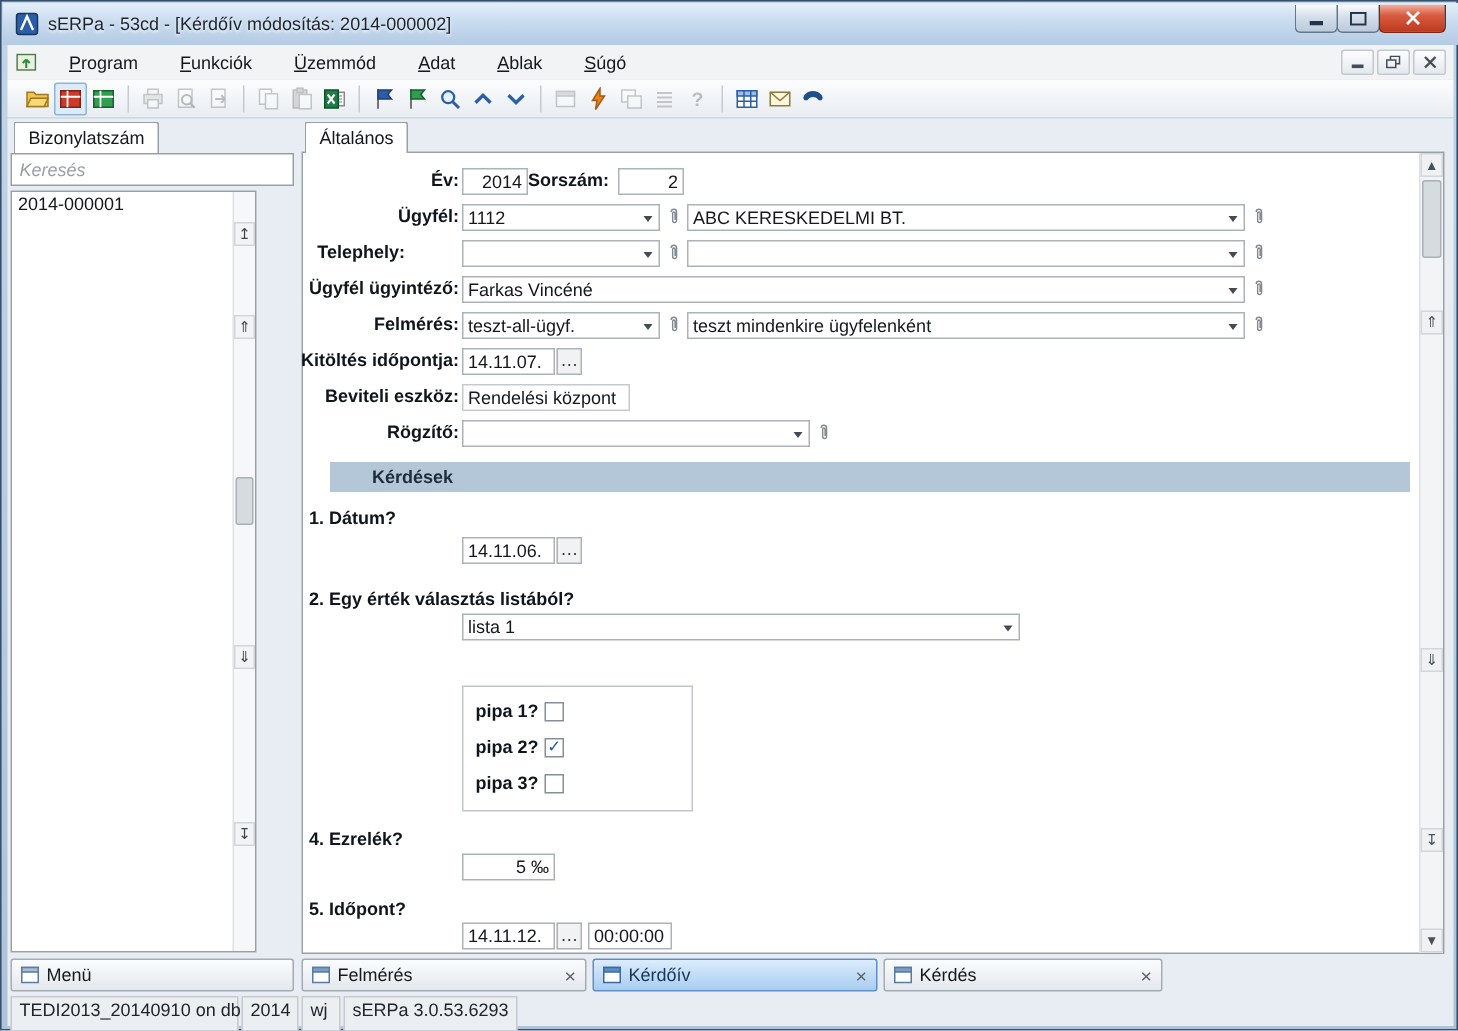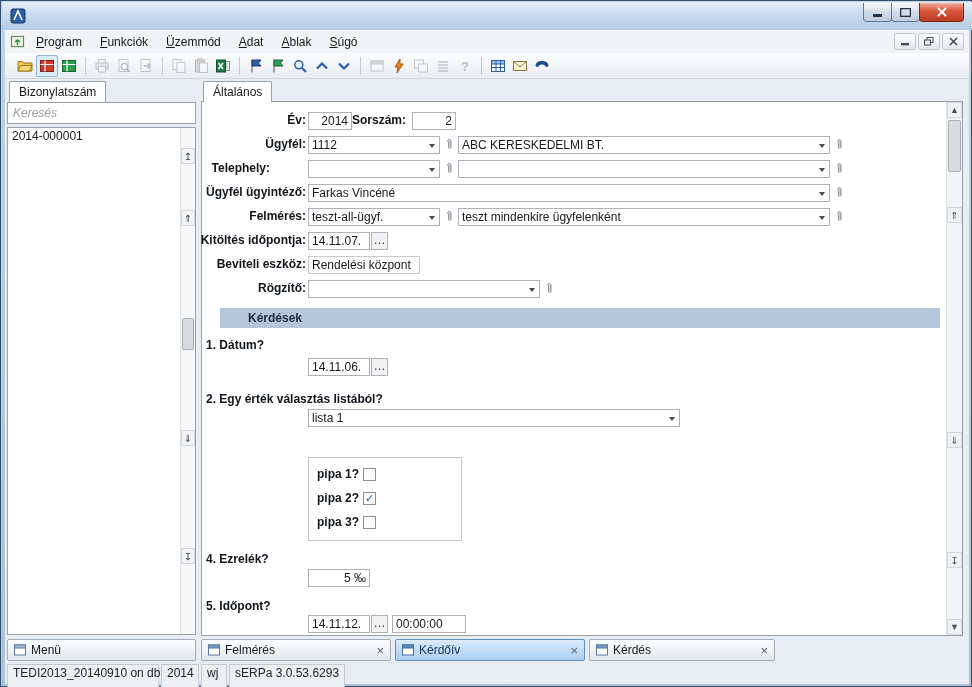--- a/index.html
+++ b/index.html
@@ -4,35 +4,35 @@
 <style>
 *{margin:0;padding:0;box-sizing:border-box}
 html,body{width:972px;height:687px;overflow:hidden}
 body{font-family:"Liberation Sans","DejaVu Sans",sans-serif;font-size:12px;color:#15181c;position:relative;background:#8fa9c2}
 .window{position:absolute;left:0;top:0;width:972px;height:687px;border:1px solid #35506c;background:linear-gradient(#c2d4e6,#aec3d8)}
 .titlebar{position:absolute;left:1px;top:1px;width:970px;height:28px;background:linear-gradient(#e4effa,#c9dbef 45%,#b3cbe4);display:flex;align-items:center;padding-left:8px;gap:6px}
 .title-text{font-size:12px;color:#1e242c;text-shadow:0 1px 2px rgba(255,255,255,.9);white-space:nowrap}
 .caption-controls{position:absolute;right:8px;top:1px;display:flex}
 .cap-btn{width:29px;height:19px;border:1px solid #62788e;border-top:none;border-radius:0 0 4px 4px;background:linear-gradient(#fbfcfd,#d5dfea 45%,#bccadA);display:flex;align-items:center;justify-content:center;margin-left:-1px}
 .cap-btn.close{width:45px;background:linear-gradient(#f2b2a0,#d85b40 40%,#bd3a20);border-color:#7c2614}
-.menubar{position:absolute;left:4px;top:29px;width:964px;height:23px;background:#f1f3f5;display:flex;align-items:center;padding:0 5px;gap:4px}
+.menubar{position:absolute;left:4px;top:29px;width:964px;height:23px;background:#f1f3f5;display:flex;align-items:center;padding:0 5px;gap:14px}
 .menu-item{padding:3px 7px;cursor:default}
 .menu-item::first-letter{text-decoration:underline}
 .mdi-controls{margin-left:auto;display:flex;gap:2px}
 .mdi-btn{width:22px;height:17px;border:1px solid #c2c8d0;border-radius:2px;background:linear-gradient(#fdfdfe,#e4e9ee);display:flex;align-items:center;justify-content:center}
 .toolbar{position:absolute;left:4px;top:52px;width:964px;height:26px;background:linear-gradient(#fcfdfe,#e8edf2);border-bottom:1px solid #d2d8dc;display:flex;align-items:center;padding:0 9px}
 .tbtn{width:22px;height:22px;display:flex;align-items:center;justify-content:center;border:1px solid transparent;border-radius:2px;flex:none}
 .tbtn.disabled{opacity:.38;filter:grayscale(.9)}
 .tbtn.pressed{background:#dcebf8;border-color:#90b4d8}
 .tsep{width:1px;height:18px;background:#c5cbd1;margin:0 5px;flex:none}
 .workspace{position:absolute;left:4px;top:78px;width:964px;height:559px;background:#e7edf2}
 .tab{position:absolute;height:21px;background:#fff;border:1px solid #98a0a8;border-bottom:none;border-radius:2px 2px 0 0;line-height:20px;padding:0 9px;z-index:2;white-space:nowrap}
 .search{position:absolute;left:6px;top:101px;width:189px;height:22px;border:1px solid #98a0a8;padding:0 5px;font:12px "Liberation Sans",sans-serif;color:#333;background:#fff}
 .search::placeholder{color:#9aa0a6;font-style:italic}
-.left-list{position:absolute;left:6px;top:126px;width:189px;height:508px;background:#fff;border:1px solid #98a0a8}
+.left-list{position:absolute;left:6px;top:126px;width:164px;height:508px;background:#fff;border:1px solid #98a0a8}
 .litem{height:17px;line-height:17px;padding-left:4px;width:calc(100% - 15px);white-space:nowrap}
 .litem.selected{background:#b9d3ec}
 .lscroll{position:absolute;right:0;top:0;bottom:0;width:15px;background:#f6f7f9;border-left:1px solid #e0e3e6}
 .lsbtn{position:absolute;left:0;width:14px;height:16px;display:flex;align-items:center;justify-content:center;font-size:10px;color:#3e444c;background:#f2f3f5;border:1px solid #d2d6da}
 .main-panel{position:absolute;left:200px;top:100px;width:762px;height:535px;background:#fff;border:1px solid #98a0a8}
 .flabel{position:absolute;text-align:right;font-weight:bold;white-space:nowrap;color:#10151c}
 .fld{position:absolute;height:18px;background:#fff;border:1px solid #adb2b8;line-height:16px;padding:0 3px;font-size:12px;white-space:nowrap;overflow:hidden}
 .fld.num{text-align:right}
 .fld.combo{padding-right:14px}
 .arr{position:absolute;right:4px;top:7px;width:0;height:0;border:3.5px solid transparent;border-top:4.5px solid #444a52}
@@ -59,20 +59,21 @@
 </head>
 <body>
 
 <div class="window">
 
   <div class="titlebar">
     <svg width="16" height="16" viewBox="0 0 16 16">
         <rect x="1" y="1" width="14" height="14" rx="2" fill="#2b5ea8" stroke="#17355e"></rect>
         <path d="M4 12L8 3l4 9" fill="none" stroke="#fff" stroke-width="1.6"></path>
       </svg>
+    <span class="title-text">sERPa - 53cd - [Kérdőív módosítás: 2014-000002]</span>
     <div class="caption-controls">
       <div class="cap-btn">
           <svg width="10" height="9">
             <rect x="0" y="6" width="9" height="3" fill="#23344a"></rect>
           </svg>
         </div>
       <div class="cap-btn">
           <svg width="11" height="9">
             <rect x="0.5" y="0.5" width="10" height="8" fill="none" stroke="#23344a" stroke-width="1.6"></rect>
           </svg>
@@ -369,21 +370,21 @@
         <span class="cb"></span>
       </div>
     </div>
 
     <span class="qlabel" style="top:450px">4. Ezrelék?</span>
     <div class="fld num" style="left:106px;top:467px;width:62px">5 ‰</div>
 
     <span class="qlabel" style="top:497px">5. Időpont?</span>
     <div class="fld" style="left:106px;top:513px;width:62px">14.11.12.</div>
     <div class="dots" style="left:169px;top:513px">…</div>
-    <div class="fld" style="left:190px;top:513px;width:74px">00:00:00</div>
+    <div class="fld" style="left:190px;top:513px;width:56px">00:00:00</div>
 
     <div class="vscroll">
       <div class="sbtn" style="top:0">▲</div>
       <div class="thumb" style="top:18px;height:52px"></div>
       <div class="sbtn" style="top:105px;font-size:10px">⇑</div>
       <div class="sbtn" style="top:330px;font-size:10px">⇓</div>
       <div class="sbtn" style="top:450px;font-size:10px">↧</div>
       <div class="sbtn" style="bottom:0">▼</div>
     </div>
   </div>

